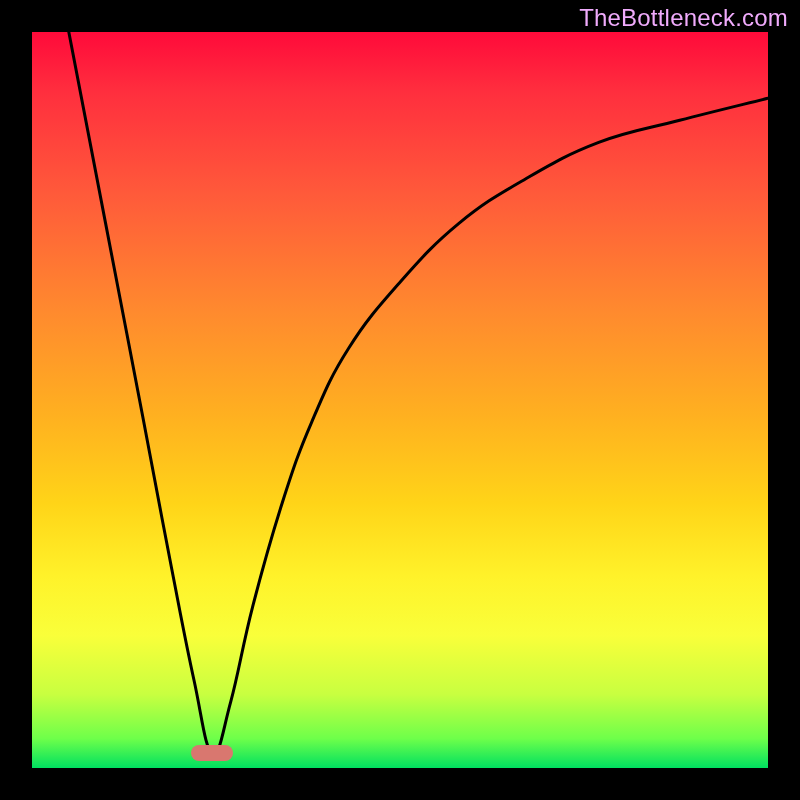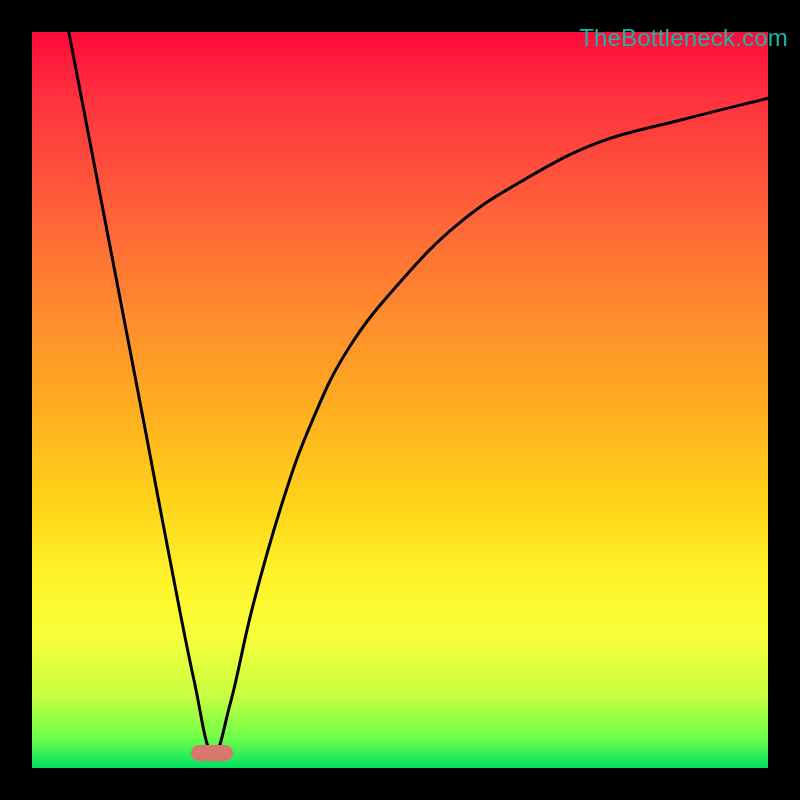--- a/index.html
+++ b/index.html
@@ -14,26 +14,25 @@
   .frame {
     position: relative;
     width: 800px;
     height: 800px;
     background: #000;
   }
   .watermark {
     position: absolute;
     top: 4px;
     right: 12px;
-    color: #14b8a6;
+    color: #f0abfc;
     font-size: 24px;
     font-weight: 500;
     letter-spacing: 0.2px;
     z-index: 10;
-    margin-top: 20px;
   }
   .plot-area {
     position: absolute;
     left: 32px;
     top: 32px;
     width: 736px;
     height: 736px;
     overflow: hidden;
   }
   

